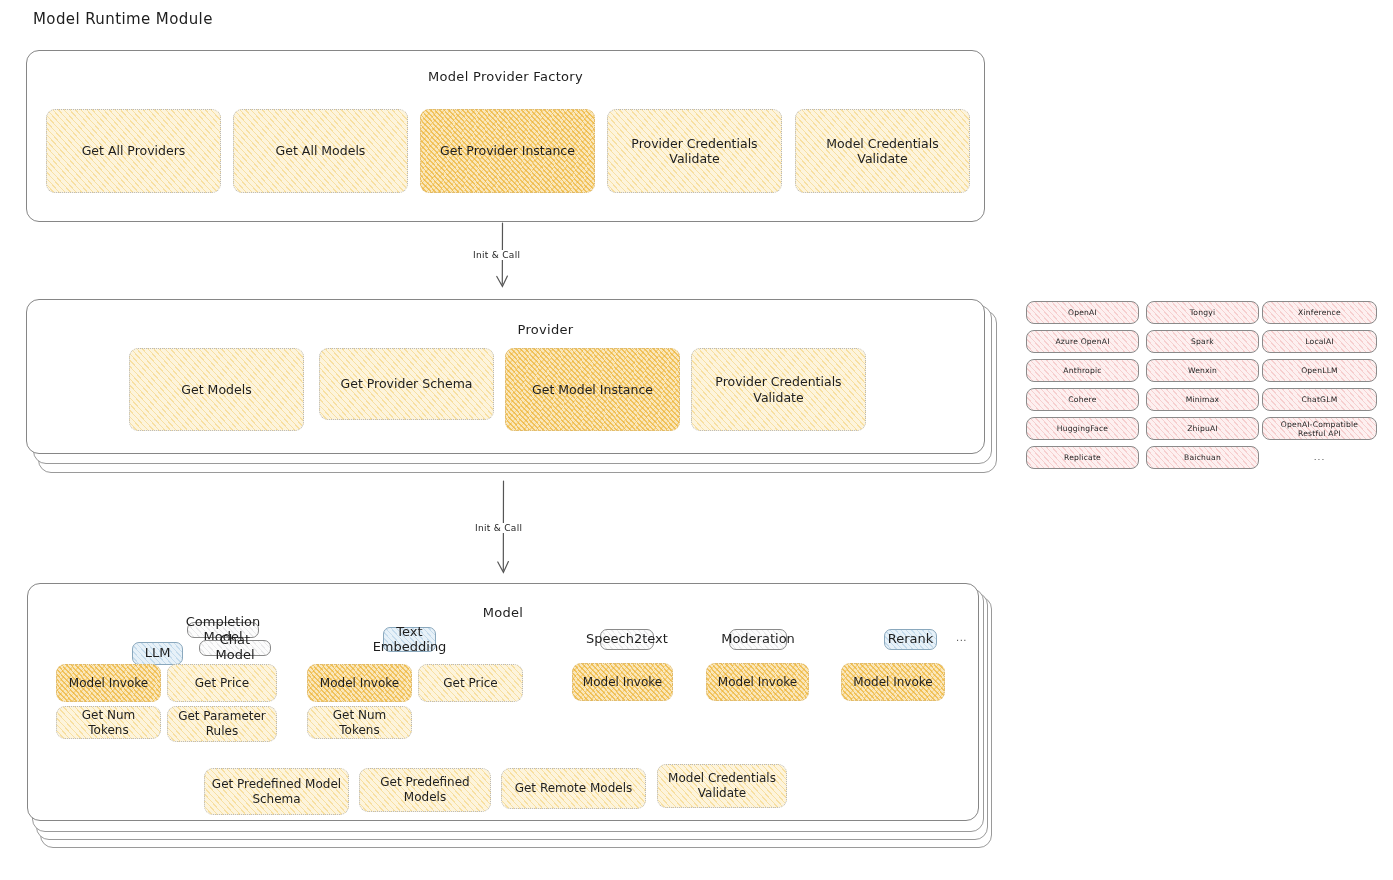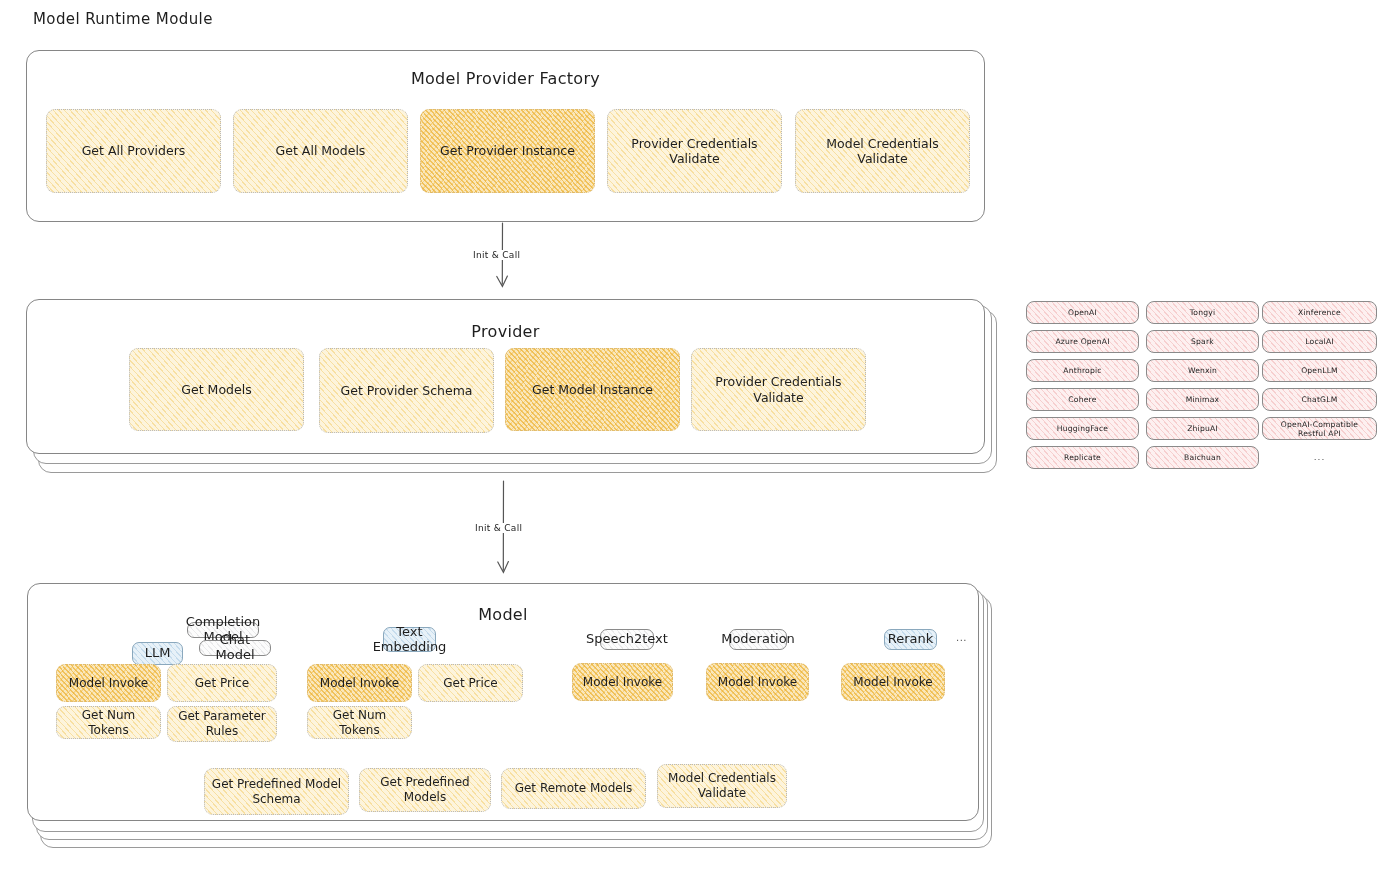--- a/index.html
+++ b/index.html
@@ -38,21 +38,21 @@
   .panel-layer {
     position: absolute;
     border: 1.15px solid #9a9a9a;
     border-radius: 13px;
     background: #ffffff;
   }
   .panel-title {
     position: absolute;
     width: 100%;
     text-align: center;
-    font-size: 16px;
+    font-size: 13px;
     color: #1e1e1e;
     letter-spacing: .3px;
   }
 
   
   .node {
     position: absolute;
     border: 1.3px dotted #b8b8b8;
     border-radius: 9px;
     display: flex;
@@ -166,25 +166,25 @@
   <div class="arrow-wrap" style="left:480px; top:222px; width:45px; height:78px;">
     <svg width="45" height="78" viewBox="0 0 45 78">
       <path d="M22.5 1 L22.3 62 M16.8 54.5 L22.4 64.5 L27.4 54" stroke="#555" stroke-width="1.2" fill="none" stroke-linecap="round"></path>
     </svg>
     <div class="arrow-label" style="left:-10px; top:28px;">Init &amp; Call</div>
   </div>
 
   <div class="panel-layer" style="left:38px; top:310px; width:959px; height:163px;"></div>
   <div class="panel-layer" style="left:33px; top:305px; width:959px; height:159px;"></div>
 
-  <div class="panel" style="left:26px; top:299px; width:959px; height:155px;">
+  <div class="panel" style="left:26px; top:299px; width:959px; height:155px;padding-left:40px;">
     <div class="panel-title" style="top:22px;">Provider</div>
 
     <div class="node" style="left:102px; top:48px; width:175px; height:83px;">Get Models</div>
-    <div class="node" style="left:292px; top:48px; width:175px; height:85px;">Get Provider Schema</div>
+    <div class="node" style="left:292px; top:48px; width:175px; height:72px;">Get Provider Schema</div>
     <div class="node hl" style="left:478px; top:48px; width:175px; height:83px;">Get Model Instance</div>
     <div class="node" style="left:664px; top:48px; width:175px; height:83px;">Provider Credentials Validate</div>
   </div>
 
   <div class="pill" style="left:1026px; top:301px; width:113px; height:23px;">OpenAI</div>
   <div class="pill" style="left:1026px; top:330px; width:113px; height:23px;">Azure OpenAI</div>
   <div class="pill" style="left:1026px; top:359px; width:113px; height:23px;">Anthropic</div>
   <div class="pill" style="left:1026px; top:388px; width:113px; height:23px;">Cohere</div>
   <div class="pill" style="left:1026px; top:417px; width:113px; height:23px;">HuggingFace</div>
   <div class="pill" style="left:1026px; top:446px; width:113px; height:23px;">Replicate</div>

